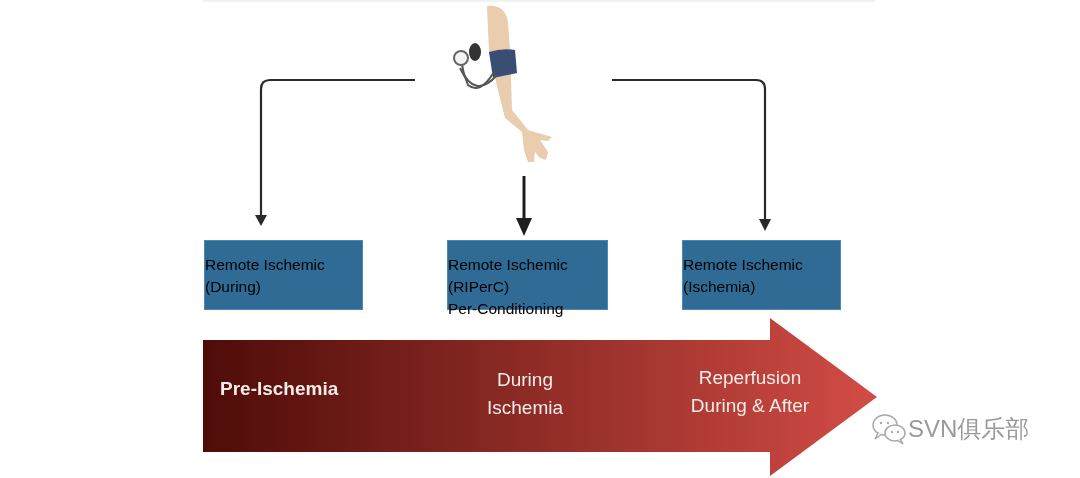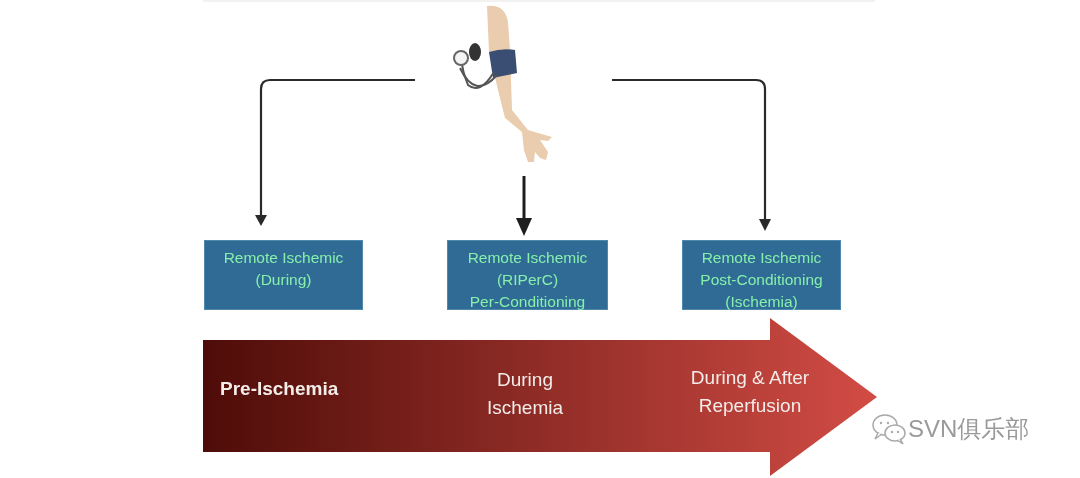--- a/index.html
+++ b/index.html
@@ -1,19 +1,19 @@
 <!DOCTYPE html>
 <html><head>
   <meta charset="utf-8">
   <style>
     html, body { margin:0; padding:0; }
     body { width:1080px; height:478px; background:#ffffff; position:relative; overflow:hidden; font-family:"Liberation Sans", sans-serif; }
     .topline { position:absolute; left:203px; top:0; width:672px; height:2px; background:#f2f2f2; }
     svg.main { position:absolute; left:0; top:0; }
-    .box { position:absolute; background:#2f6b94; color:#86efac; text-align:center; font-size:15.5px; line-height:22px; padding-top:6px; box-sizing:border-box; border:1px solid #4f88ad; }
+    .box { position:absolute; background:#2f6b94; color:#000000; text-align:left; font-size:15.5px; line-height:22px; padding-top:13px; box-sizing:border-box; border:1px solid #4f88ad; }
     .box span { display:block; }
     .label { position:absolute; color:#f3ece9; font-size:19px; line-height:28px; text-align:center; }
     .watermark { position:absolute; left:870px; top:412px; display:flex; align-items:center; gap:0; color:#9a9a9a; font-size:24px; }
     .wm-icon { width:38px; height:34px; }
   </style>
 </head>
 <body>
 
 <div class="topline"></div>
 
@@ -53,34 +53,33 @@
   <span>Remote Ischemic</span>
   <span>(During)</span>
 </div>
 <div class="box" style="left: 447px; top: 240px; width: 161px; height: 70px; background: rgb(47, 107, 148);">
   <span>Remote Ischemic</span>
   <span>(RIPerC)</span>
   <span>Per-Conditioning</span>
 </div>
 <div class="box" style="left: 682px; top: 240px; width: 159px; height: 70px; background: rgb(47, 107, 148);">
   <span>Remote Ischemic</span>
-  <span>Post-Conditioning</span>
   <span>(Ischemia)</span>
 </div>
 
 <div class="label" style="left:210px; top:375px; width:150px; text-align:left; padding-left:10px;font-weight:bold;">
   <span>Pre-Ischemia</span>
 </div>
 <div class="label" style="left:445px; top:366px; width:160px;">
   <div>During</div>
   <div>Ischemia</div>
 </div>
 <div class="label" style="left:665px; top:364px; width:170px;">
+  <div>Reperfusion</div>
   <div>During &amp; After</div>
-  <div>Reperfusion</div>
 </div>
 
 <div class="watermark">
   <svg class="wm-icon" viewBox="0 0 38 34">
     <ellipse cx="15" cy="13" rx="12" ry="10" fill="#fff" stroke="#aaa" stroke-width="1.5"></ellipse>
     <path d="M8,21 L5,27 L12,22" fill="#fff" stroke="#aaa" stroke-width="1.5"></path>
     <ellipse cx="25" cy="21" rx="10" ry="8" fill="#fff" stroke="#aaa" stroke-width="1.5"></ellipse>
     <path d="M30,27 L33,32 L27,28" fill="#fff" stroke="#aaa" stroke-width="1.5"></path>
     <circle cx="11" cy="11" r="1.2" fill="#aaa"></circle>
       <circle cx="18" cy="11" r="1.2" fill="#aaa"></circle>

